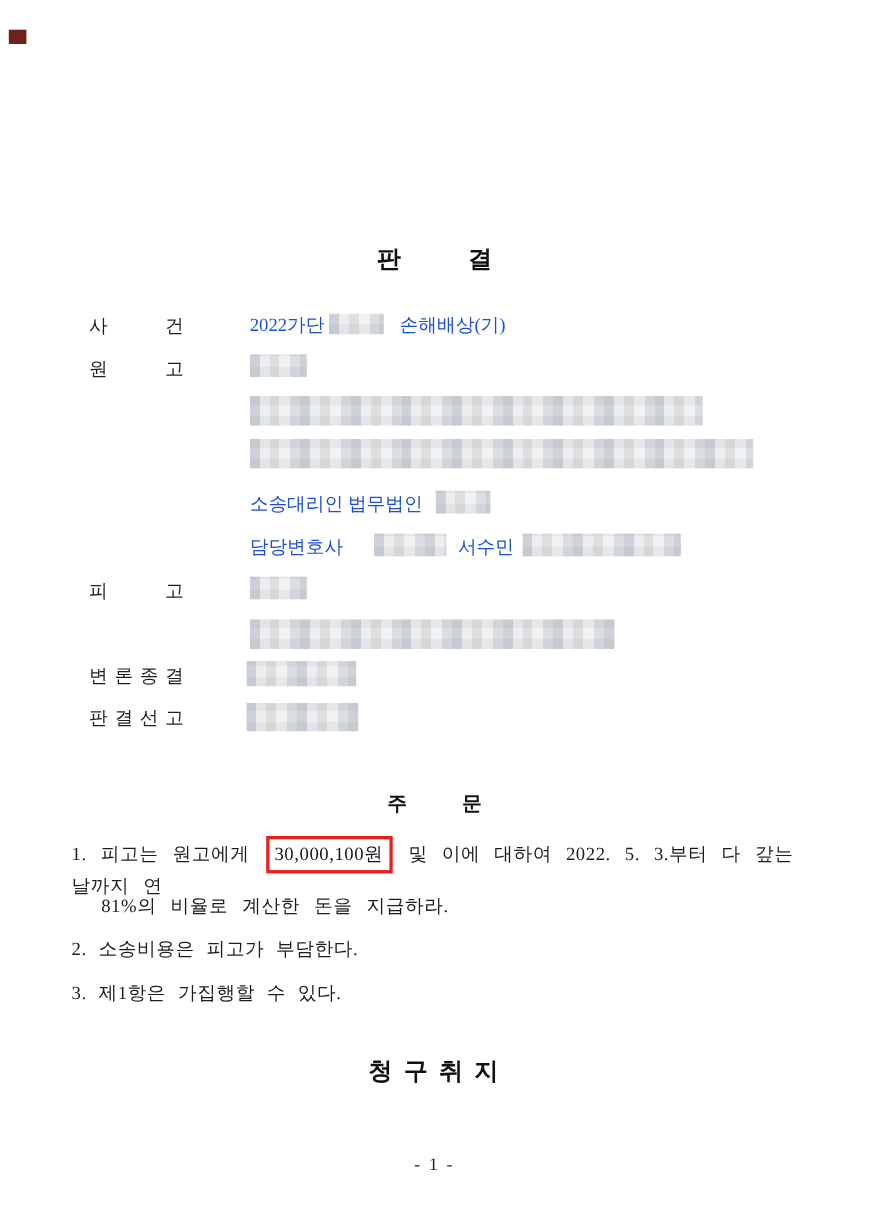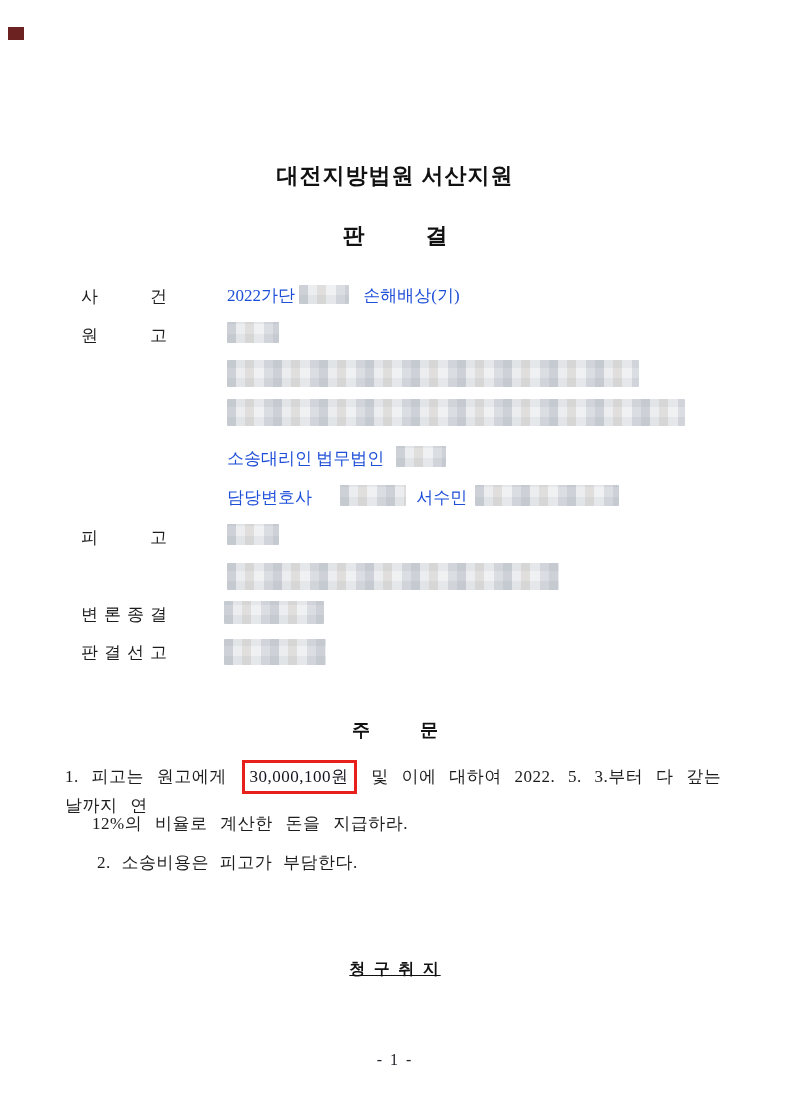--- a/index.html
+++ b/index.html
@@ -8,54 +8,53 @@
     font-family:"Liberation Serif","DejaVu Serif",serif;color:#1c1c1c;overflow:hidden;
   }
   .abs{position:absolute;}
   .heading{
     width:100%;text-align:center;font-family:"Liberation Sans","DejaVu Sans",sans-serif;
     font-weight:bold;color:#111;
   }
   .court{font-size:22px;letter-spacing:1px;}
   .doc-title{font-size:22px;white-space:pre;}
   .sec-head{font-size:18px;white-space:pre;}
-  .claim-head{font-size:16px;letter-spacing:2px;text-decoration:underline;}
+  .claim-head{font-size:22px;letter-spacing:2px;}
   .lbl{
     display:inline-block;width:86px;font-size:17px;
     text-align:justify;text-align-last:justify;color:#1d1d1d;
   }
   .val{font-size:17px;color:#1d4ed8;}
   .row-lbl{left:81px;}
   .row-val{left:227px;}
   .mosaic{
     background-image:
       repeating-linear-gradient(90deg, rgba(171,176,186,0.50) 0 9px, rgba(228,230,233,0.40) 9px 18px,
         rgba(203,199,194,0.45) 18px 27px, rgba(238,239,241,0.35) 27px 37px, rgba(188,193,201,0.42) 37px 46px),
       repeating-linear-gradient(0deg, rgba(214,218,223,0.55) 0 9px, rgba(243,244,246,0.65) 9px 19px);
     background-color:#eceef0;border-radius:1px;
   }
   .inline-mosaic{display:inline-block;vertical-align:-3px;}
   .order-line{font-size:17px;color:#1c1c1c;letter-spacing:0.5px;}
   .wide{word-spacing:8px;}
-  .mid{word-spacing:6px;margin-left:32px;}
+  .mid{word-spacing:6px;}
   .redbox{
     display:inline-block;border:3px solid #e8201c;padding:2px 5px 3px 5px;
     margin:0 2px;color:#14141f;
   }
   .pagenum{width:100%;text-align:center;font-size:16px;letter-spacing:2px;color:#23232d;}
   .corner-mark{left:8px;top:27px;width:16px;height:13px;background:#6d2222;}
 </style>
 </head>
 <body>
 
 <div id="page">
 
   <div class="abs corner-mark"></div>
 
-  <div class="abs heading court" style="top:161px;">대전지방법원 서산지원</div>
 
   <div class="abs heading doc-title" style="top:221px;">판          결</div>
 
   <span class="abs lbl row-lbl" style="top:285px;">사 건</span>
   <span class="abs val row-val" style="top:284px;">
     <span>2022가단</span><span class="mosaic inline-mosaic" style="width:50px;height:19px;margin:0 4px;"></span>
     <span style="margin-left:6px;">손해배상(기)</span>
   </span>
 
   <span class="abs lbl row-lbl" style="top:324px;">원 고</span>
@@ -84,22 +83,23 @@
   <span class="abs lbl row-lbl" style="top:641px;">판 결 선 고</span>
   <span class="abs mosaic" style="left:224px;top:639px;width:102px;height:26px;"></span>
 
   <div class="abs heading sec-head" style="top:718px;">주          문</div>
 
   <div class="abs order-line wide" style="left:65px;top:760px;width:672px;">
     <span>1. 피고는 원고에게</span>
     <span class="redbox">30,000,100원</span>
     <span>및 이에 대하여 2022. 5. 3.부터 다 갚는 날까지 연</span>
   </div>
-  <div class="abs order-line wide" style="left:92px;top:812px;">12%의 비율로 계산한 돈을 지급하라.</div>
+  <div class="abs order-line wide" style="left:92px;top:812px;">81%의 비율로 계산한 돈을 지급하라.</div>
 
   <div class="abs order-line mid" style="left:65px;top:851px;">2. 소송비용은 피고가 부담한다.</div>
 
+  <div class="abs order-line mid" style="left:65px;top:891px;">3. 제1항은 가집행할 수 있다.</div>
 
   <div class="abs heading claim-head" style="top:959px;">청 구 취 지</div>
 
   <div class="abs pagenum" style="top:1051px;">- 1 -</div>
 
 </div>
 
 </body></html>

